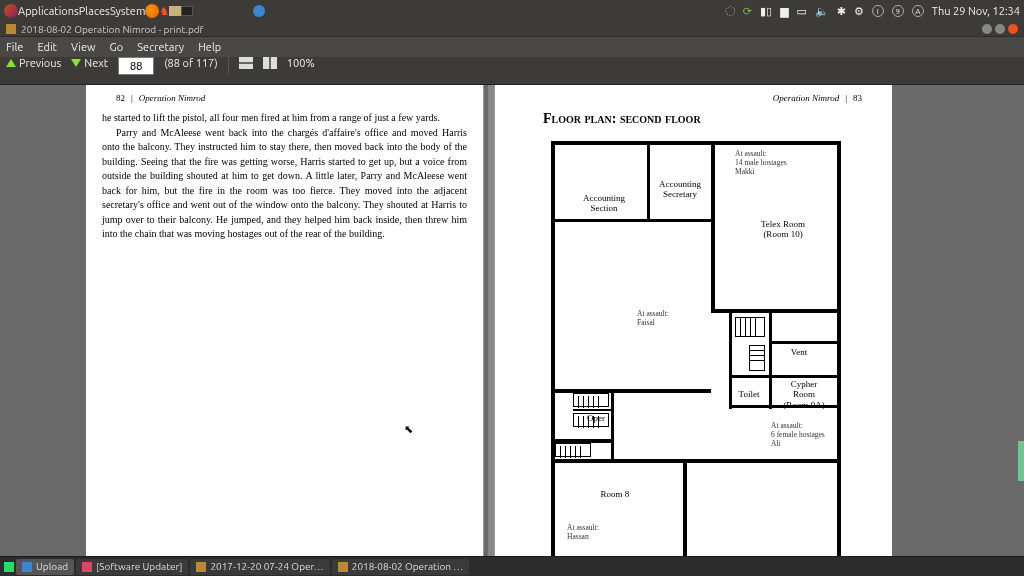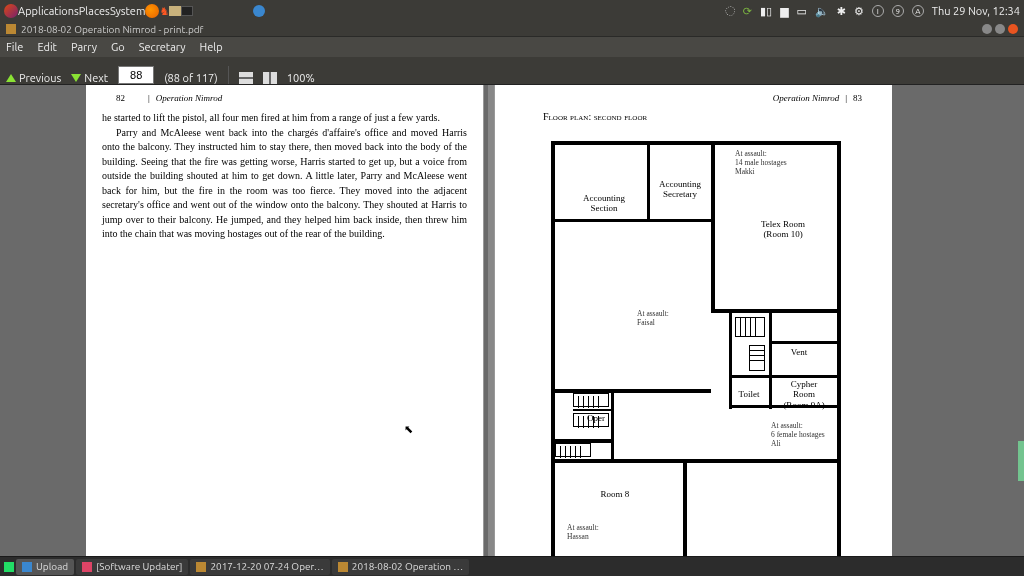--- a/index.html
+++ b/index.html
@@ -5,48 +5,48 @@
 html,body{margin:0;padding:0;width:1024px;height:576px;overflow:hidden;font-family:"Ubuntu",sans-serif;background:#4c4c4c;color:#ddd}
 *{box-sizing:border-box}
 .topbar{height:22px;background:#3c3b37;display:flex;align-items:center;font-size:11px;color:#eee;padding:0 4px}
 .topbar .left{display:flex;align-items:center}
 .topbar .right{margin-left:auto;display:flex;gap:8px;align-items:center}
 .topbar .launcher{width:14px;height:14px;border-radius:50%;background:linear-gradient(135deg,#dd4814,#77216f);display:inline-block}
 .winbar{height:15px;background:#3c3b37;display:flex;align-items:center;font-size:10px;padding:0 6px;color:#ccc;border-bottom:1px solid #2a2a28}
 .winbar .wicons{margin-left:auto;display:flex;gap:3px}
 .winbar .wicons span{width:10px;height:10px;border-radius:50%;display:inline-block}
 .menubar{height:20px;background:#494844;display:flex;align-items:center;font-size:11px;padding:0 6px;color:#eee;gap:14px}
-.toolbar{height:28px;background:#3c3b37;display:flex;align-items:flex-end;font-size:11px;padding:0 6px;gap:10px;color:#eee;border-bottom:1px solid #222}
+.toolbar{height:28px;background:#3c3b37;display:flex;align-items:flex-start;font-size:11px;padding:0 6px;gap:10px;color:#eee;border-bottom:1px solid #222}
 .toolbar .tbtn{display:flex;align-items:center;gap:3px}
 .toolbar .arrow-up,.toolbar .arrow-down{width:0;height:0;display:inline-block}
 .arrow-up{border-left:5px solid transparent;border-right:5px solid transparent;border-bottom:8px solid #8ae234}
 .arrow-down{border-left:5px solid transparent;border-right:5px solid transparent;border-top:8px solid #8ae234}
 .toolbar input.pagebox{width:36px;height:18px;background:#fff;border:1px solid #777;color:#000;font-size:11px;text-align:center}
 .toolbar .vsep{width:1px;height:18px;background:#555}
 .toolbar .viewicon{width:14px;height:12px;background:#ddd;display:inline-block}
 .doc-area{height:471px;background:#6a6a6a;position:relative}
 .spread{position:absolute;left:86px;top:0;width:806px;height:471px;display:flex}
 .page{background:#fff;color:#000;font-family:Georgia,serif;position:relative;overflow:hidden}
 .page-left{width:398px;height:471px;border-right:1px solid #999;margin-right:4px}
 .page-right{width:398px;height:471px;border-left:1px solid #999}
 .page-gap{width:6px;background:#888}
 .page .header{display:flex;font-size:9px;padding:8px 30px 0 30px}
-.page-left .header span.num{margin-right:23px}
+.page-left .header span.num{margin-right:6px}
 .page-left .header span.sep{margin-right:6px}
 .page-right .header{justify-content:flex-end}
 .page-right .header span.sep{margin:0 6px}
 .page .body{padding:8px 16px;font-size:10px;line-height:1.45;text-align:justify}
 .page .body p{margin:0}
 .page .body p.indent{text-indent:14px}
 .taskbar{height:20px;background:#2c2c2c;display:flex;align-items:center;font-size:10px;color:#ddd;padding:0 4px;gap:2px;border-top:1px solid #1a1a1a}
 .taskbar .tbtn{height:16px;display:flex;align-items:center;padding:0 6px;gap:4px;background:#3a3a3a;border-radius:2px}
 .taskbar .active{background:#555}
 .sq{width:10px;height:10px;display:inline-block}
 
-.fp-title{font-size:10px;font-variant:small-caps;padding:8px 0 4px 48px;font-weight:normal}
+.fp-title{font-size:14px;font-variant:small-caps;padding:8px 0 4px 48px;font-weight:bold}
 .fp{position:absolute;left:56px;top:56px;width:290px;height:415px}
 .wall-o{position:absolute;left:0;top:0;width:290px;height:138px;border:4px solid #000;border-bottom:none}
 .wall-h{position:absolute;background:#000}
 .wall-v{position:absolute;background:#000}
 .flabel{position:absolute;font-size:9px;color:#000;text-align:center;line-height:1.15}
 .fnote{position:absolute;font-size:7.5px;color:#333;line-height:1.2}
 .stairs{position:absolute;border:1px solid #000}
 .stairs .step{height:100%;border-right:1px solid #000;display:inline-block}
 .scroll-ind{position:absolute;right:0;top:356px;width:6px;height:40px;background:#73c48f}
 </style>
@@ -88,21 +88,21 @@
   <div class="wicons">
     <span style="background:#888"></span>
     <span style="background:#888"></span>
     <span style="background:#e95420"></span>
   </div>
 </div>
 
 <div class="menubar">
   <span>File</span>
   <span>Edit</span>
-  <span>Parry</span>
+  <span>View</span>
   <span>Go</span>
   <span>Secretary</span>
   <span>Help</span>
 </div>
 
 <div class="toolbar">
   <div class="tbtn">
       <span class="arrow-up"></span>
       <span>Previous</span>
     </div>

